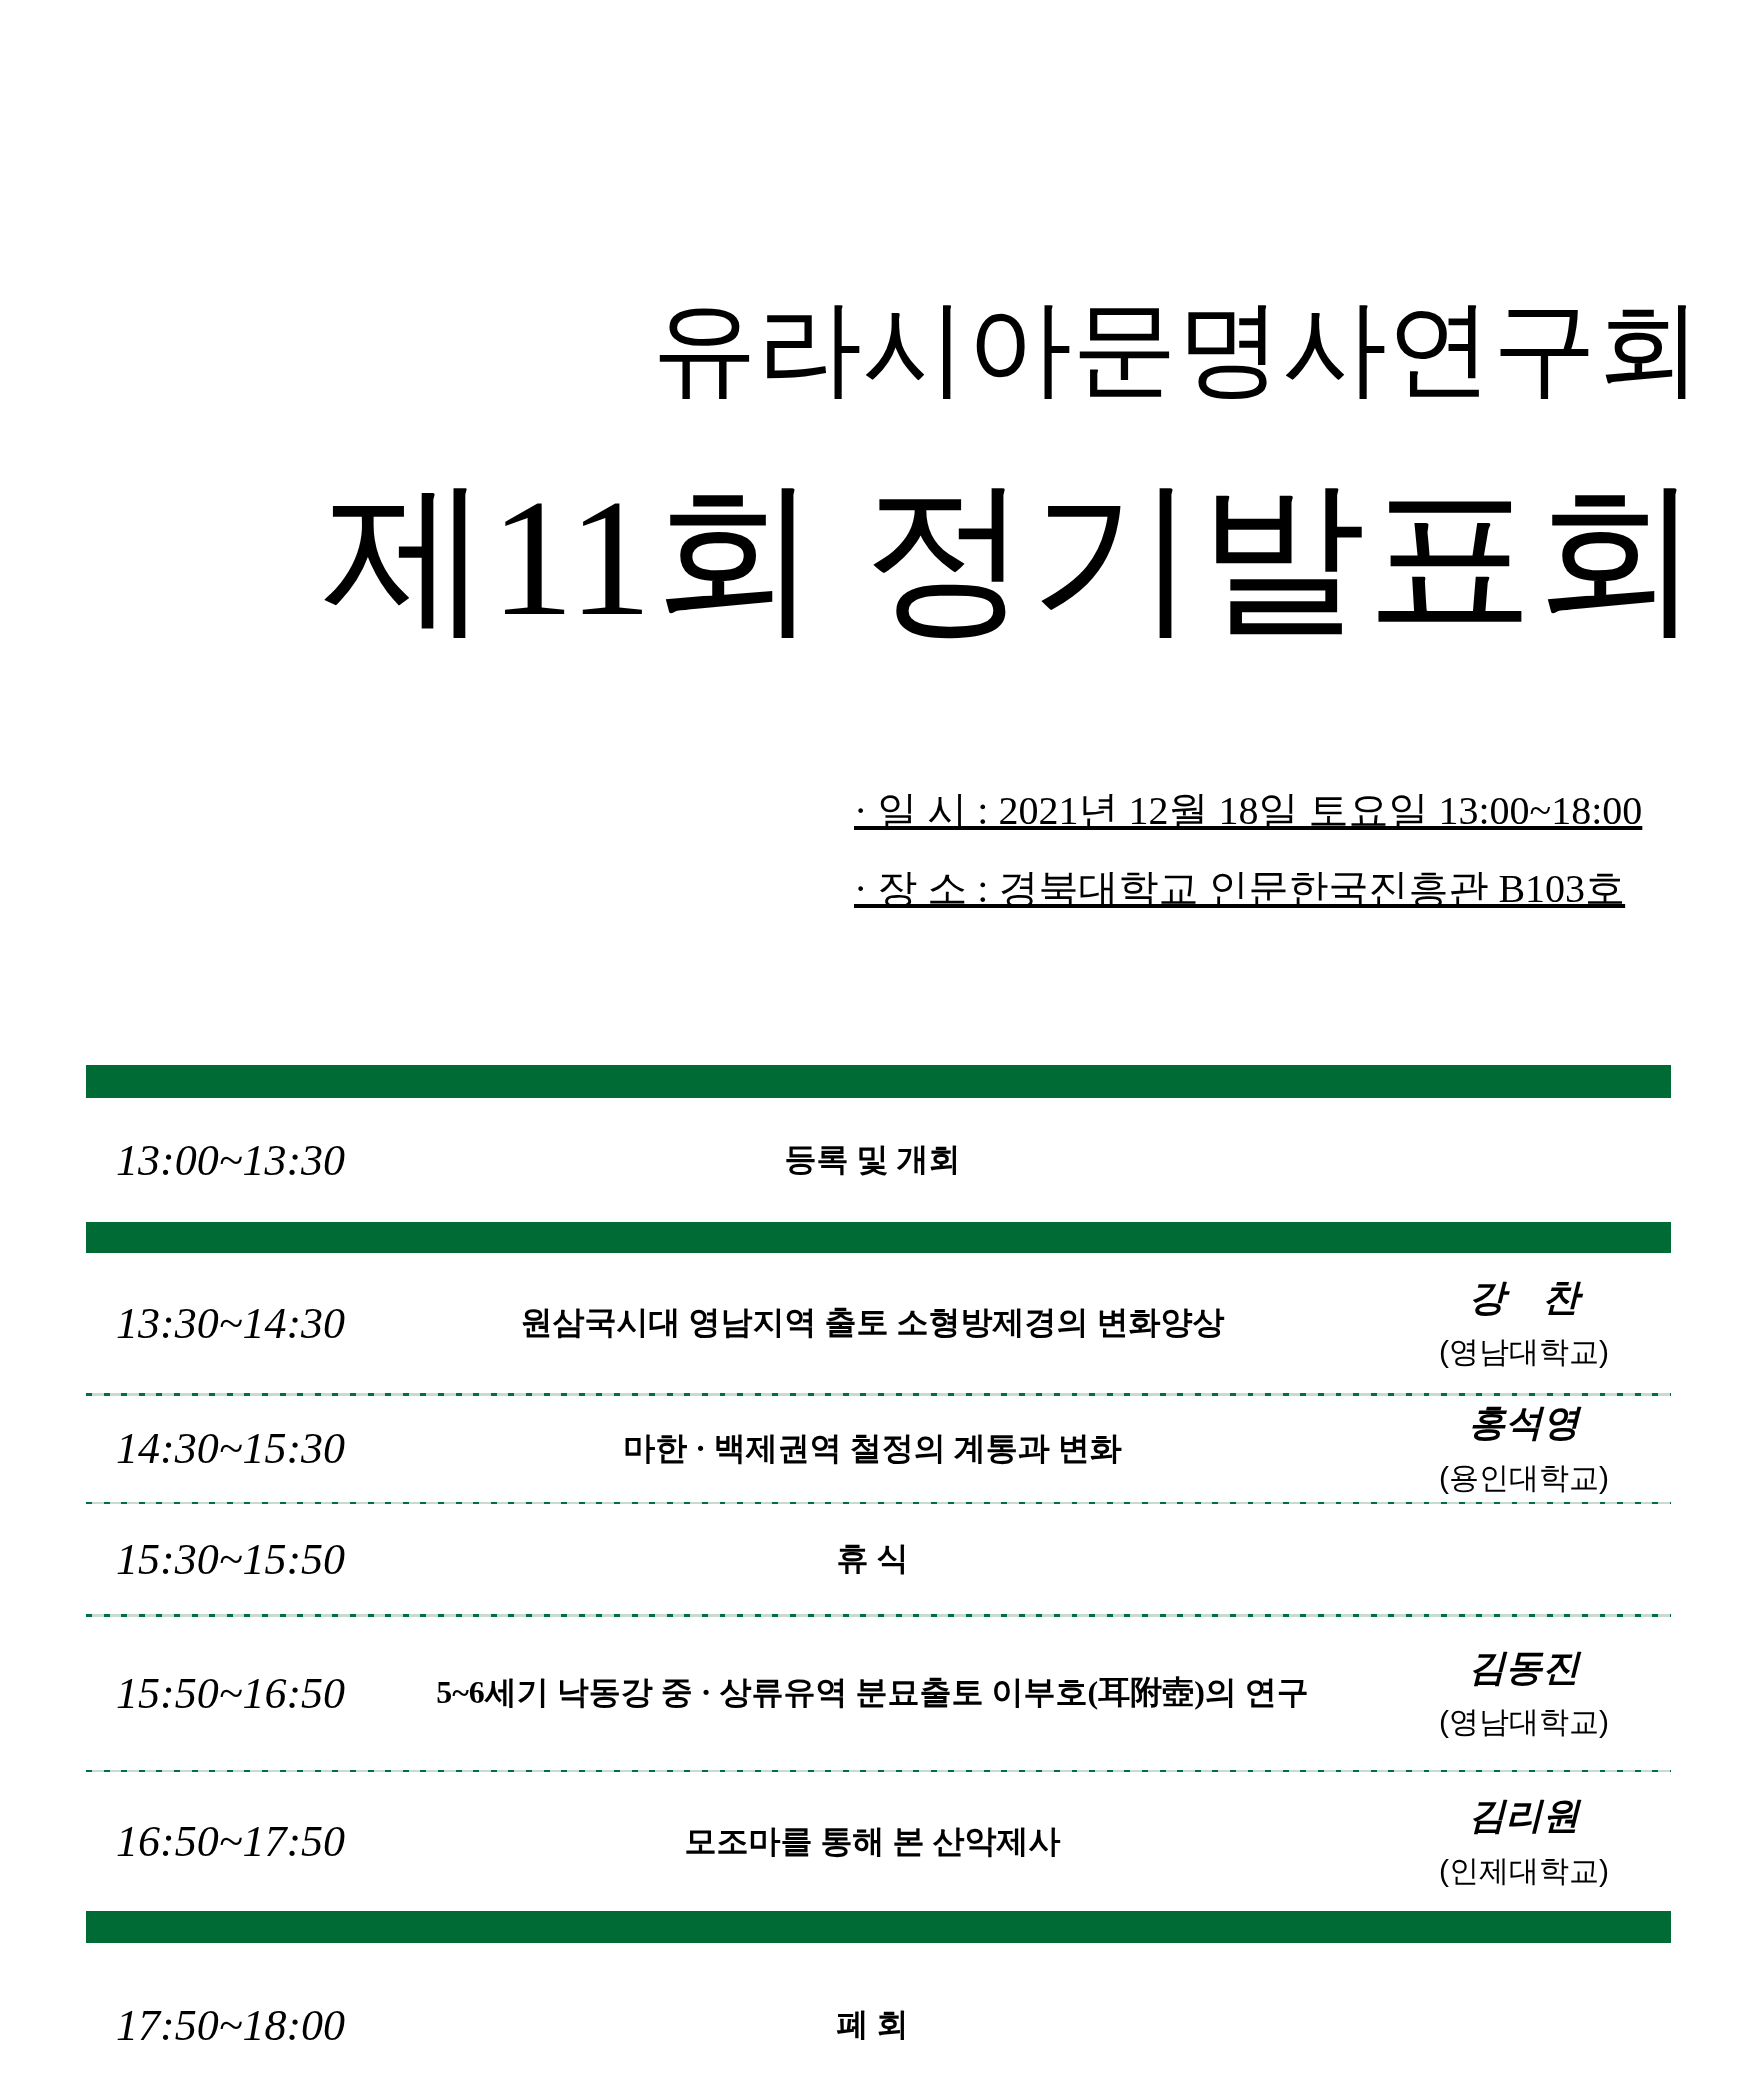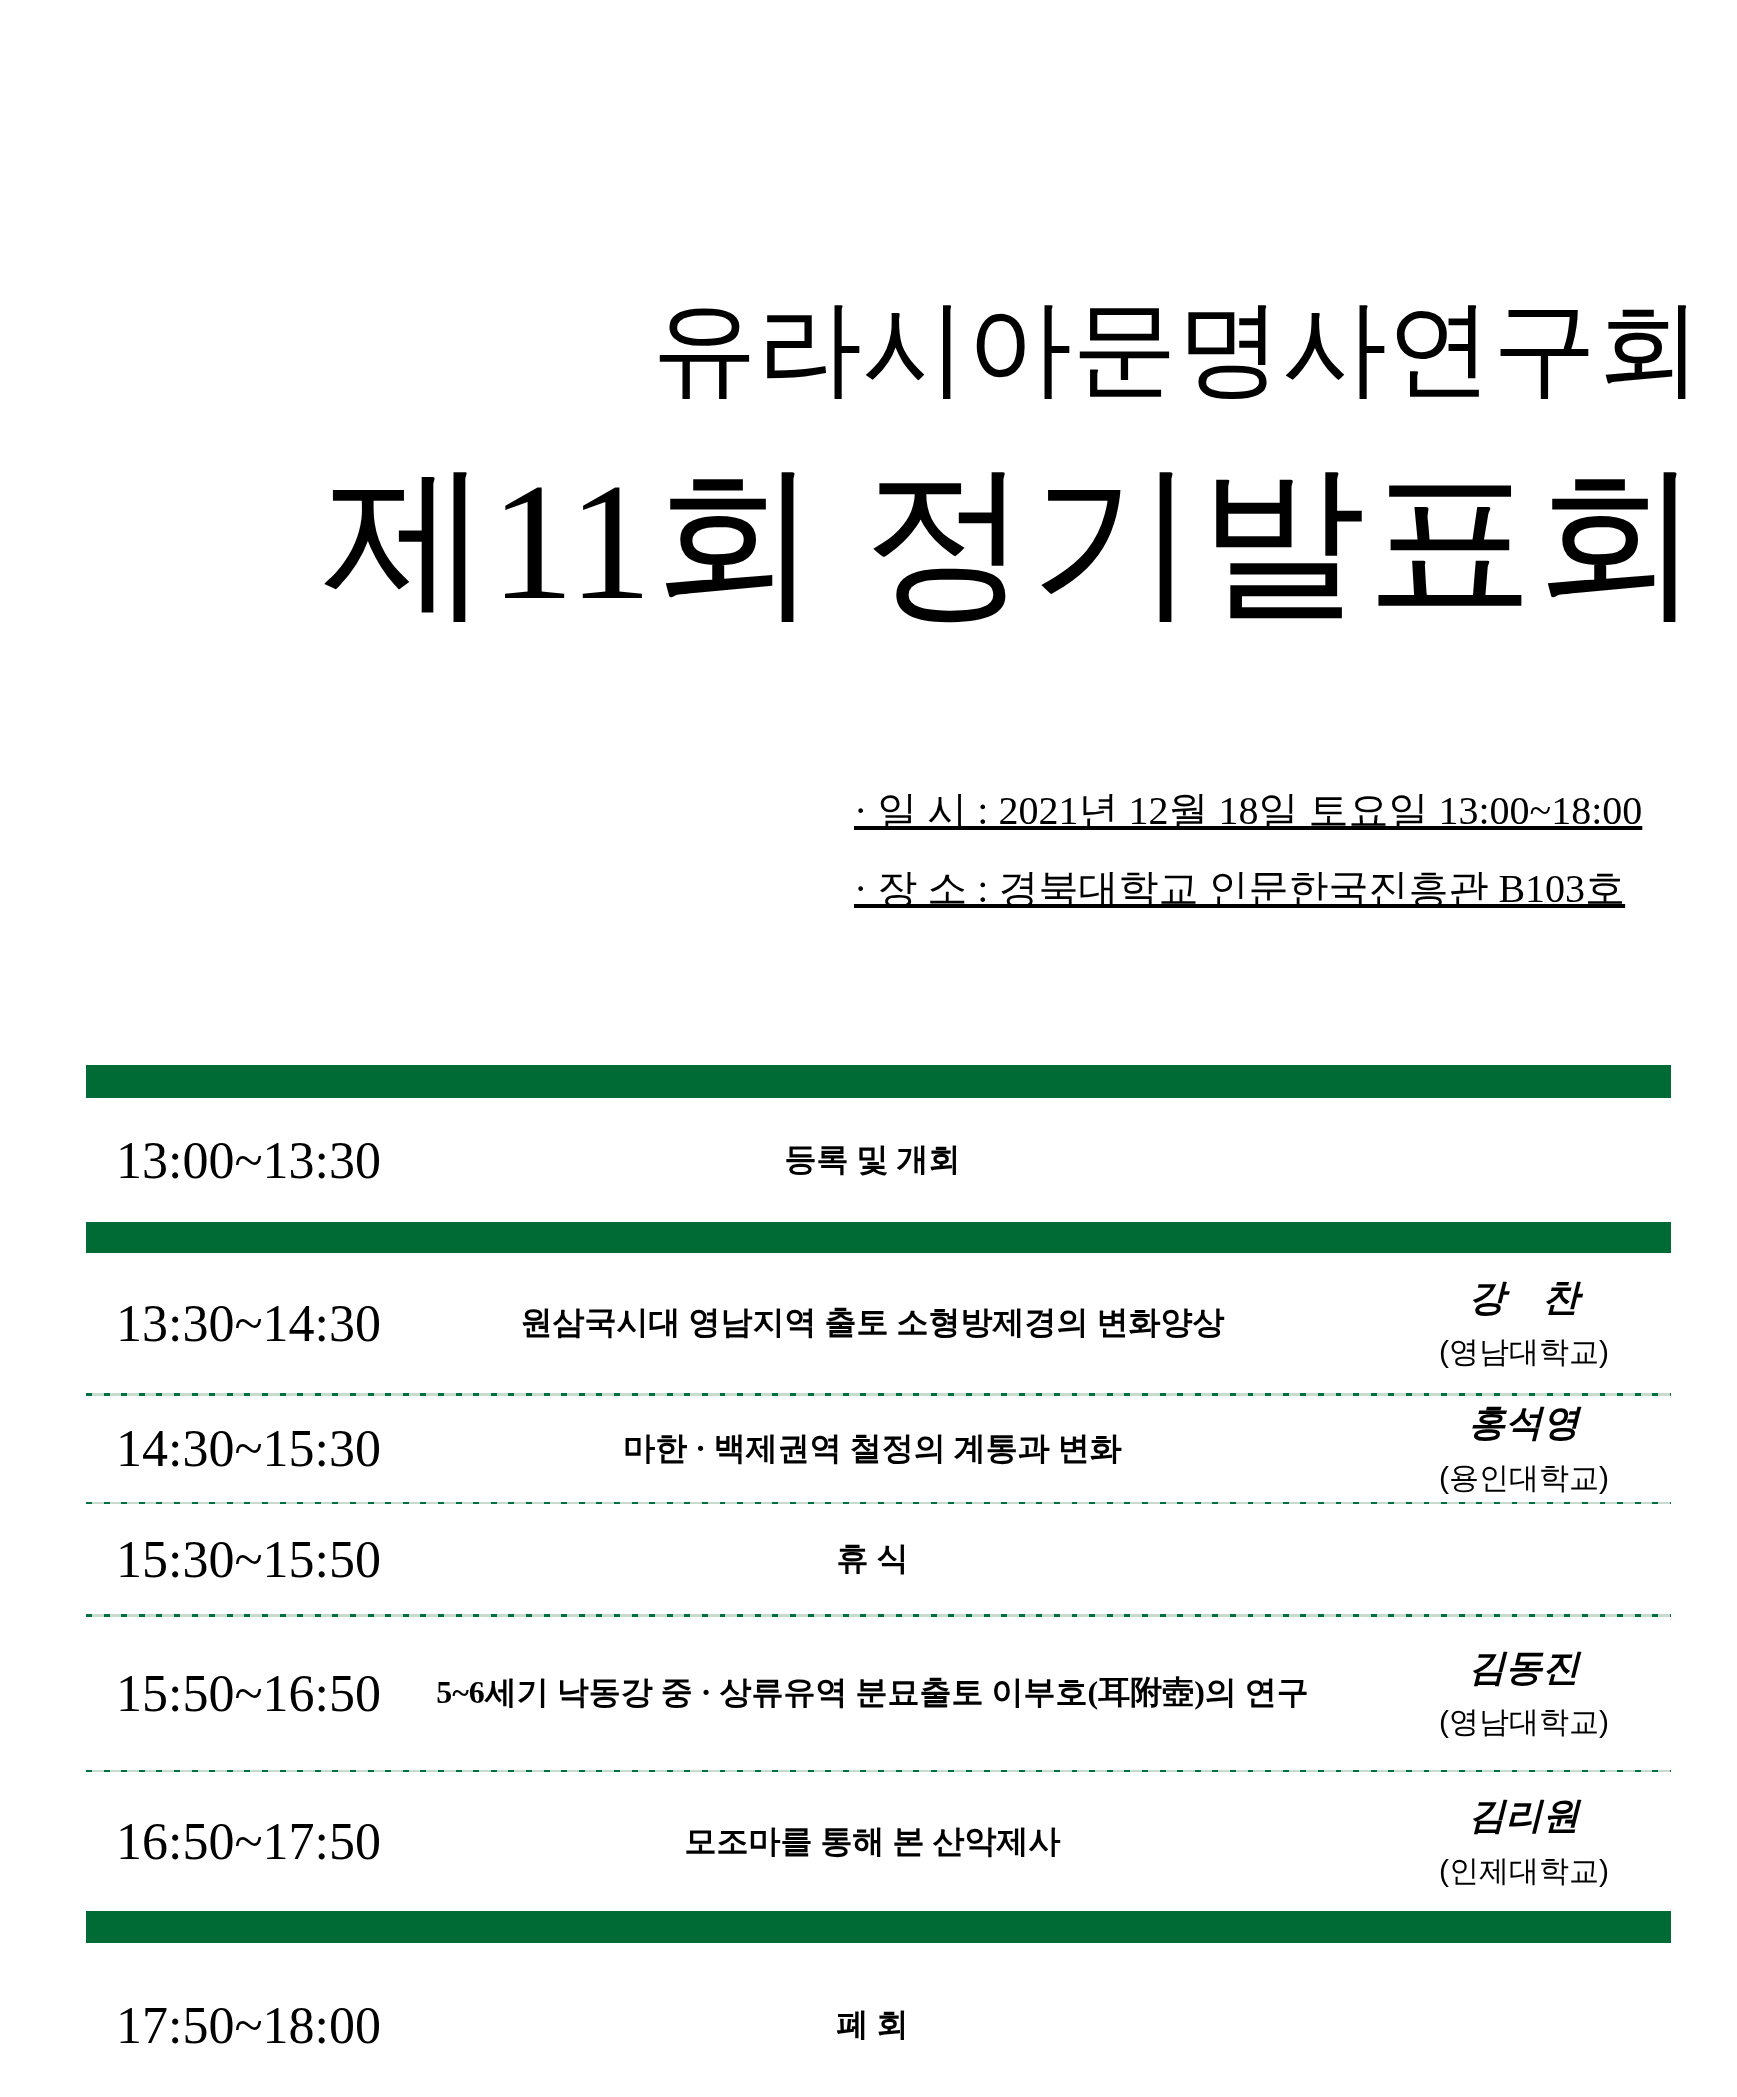--- a/index.html
+++ b/index.html
@@ -19,21 +19,21 @@
     top: 289px;
     right: 35px;
     font-size: 105px;
     line-height: 1.15;
     white-space: nowrap;
     font-weight: 400;
     text-align: right;
   }
   .main-title {
     position: absolute;
-    top: 436px;
+    top: 452px;
     right: 35px;
     font-size: 168px;
     line-height: 1.25;
     white-space: nowrap;
     font-weight: 400;
   }
 
   
   .info-block {
     position: absolute;
@@ -65,23 +65,24 @@
   .row-1 { height: 124px; }
   .row-2 { height: 140px; }
   .row-3 { height: 106px; }
   .row-4 { height: 110px; }
   .row-5 { height: 153px; }
   .row-6 { height: 139px; }
   .row-7 { height: 164px; }
 
   .time {
     padding-left: 30px;
-    font-size: 52px;
+    font-size: 44px;
     font-family: "Liberation Serif", serif;
     white-space: nowrap;
+    font-style: italic;
   }
   .session-title {
     text-align: center;
     font-family: Liberation Serif, serif;
     font-weight: 700;
     font-size: 32px;
     white-space: nowrap;
   }
   .speaker { text-align: center; font-family: "Liberation Sans", sans-serif; }
   .speaker .name { font-weight: 700; font-size: 37px; margin-bottom: 9.2px; white-space: nowrap; font-style: italic; }

